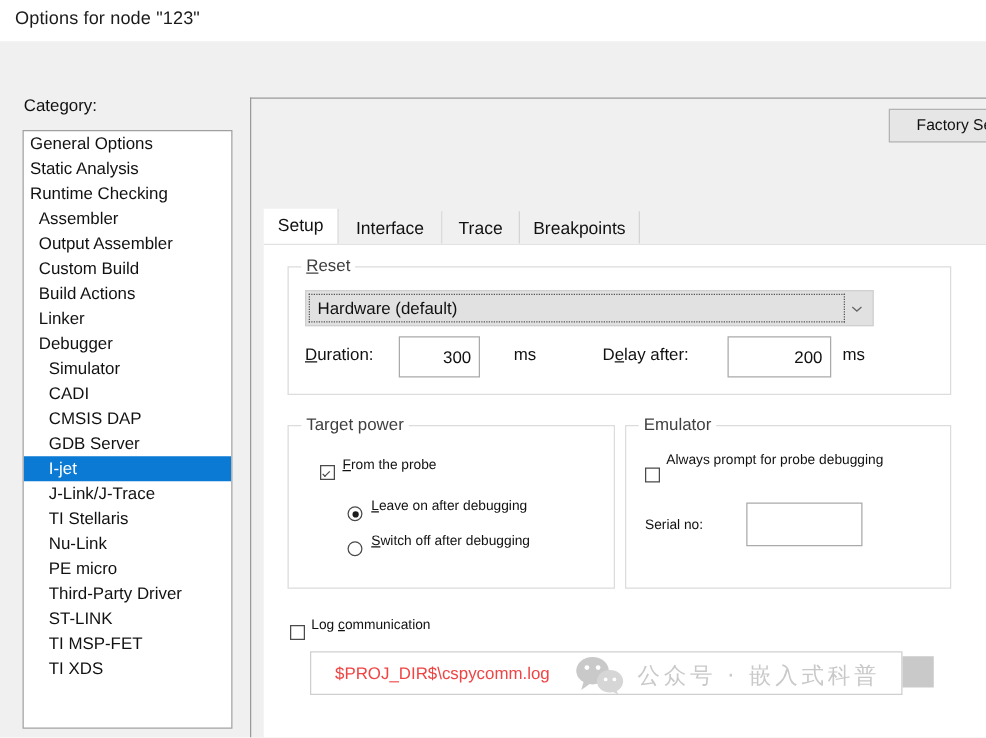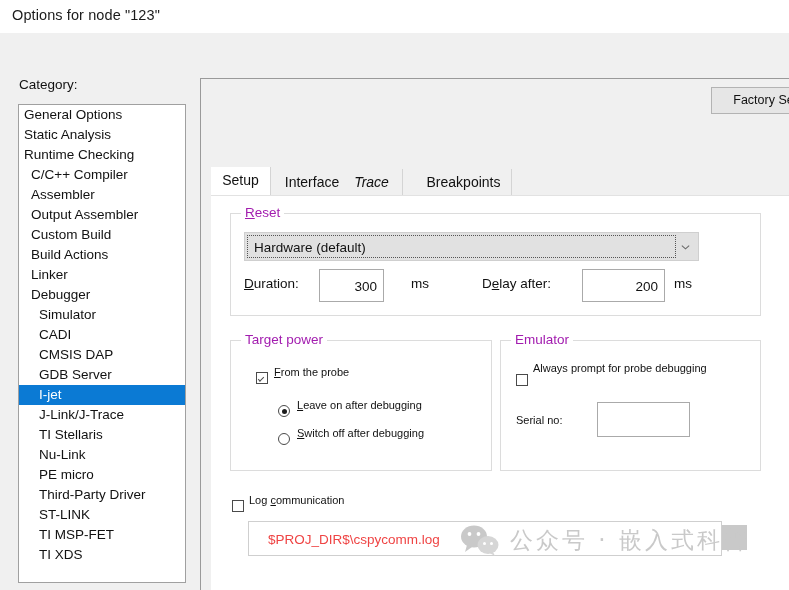--- a/index.html
+++ b/index.html
@@ -146,21 +146,21 @@
     box-sizing: border-box;
     background: transparent;
   }
   .group-title {
     position: absolute;
     top: -9px;
     left: 10px;
     background: #ffffff;
     padding: 0 4px;
     font-size: 13.5px;
-    color: #a21caf;
+    color: #404040;
     white-space: nowrap;
   }
   .group-title .acc {
     text-decoration: underline;
   }
   
   .combo {
     position: absolute;
     background: #e1e1e1;
     border: 1px solid #cfcfcf;
@@ -265,21 +265,21 @@
   .watermark {
     position: absolute;
     left: 460px; top: 524px;
     display: flex;
     align-items: center;
     gap: 10px;
     pointer-events: none;
   }
   .wm-text {
     font-family: "DejaVu Sans", sans-serif;
-    font-size: 23px;
+    font-size: 18px;
     color: #c9c9c9;
     letter-spacing: 3px;
     white-space: nowrap;
   }
   .wm-logo { width: 40px; height: 32px; }
   .browse-btn {
     position: absolute;
     left: 722px; top: 525px;
     width: 25px; height: 25px;
     background: #c9c9c9;
@@ -295,21 +295,20 @@
     <div class="titlebar-text">Options for node "123"</div>
   </div>
 
   <div class="body-area"></div>
 
   <div class="category-label">Category:</div>
   <div class="category-list" id="category-list">
       <div class="cat-item">General Options</div>
       <div class="cat-item">Static Analysis</div>
       <div class="cat-item">Runtime Checking</div>
-      <div class="cat-item indent1">C/C++ Compiler</div>
       <div class="cat-item indent1">Assembler</div>
       <div class="cat-item indent1">Output Assembler</div>
       <div class="cat-item indent1">Custom Build</div>
       <div class="cat-item indent1">Build Actions</div>
       <div class="cat-item indent1">Linker</div>
       <div class="cat-item indent1">Debugger</div>
       <div class="cat-item indent2">Simulator</div>
       <div class="cat-item indent2">CADI</div>
       <div class="cat-item indent2">CMSIS DAP</div>
       <div class="cat-item indent2">GDB Server</div>
@@ -324,21 +323,21 @@
       <div class="cat-item indent2">TI XDS</div>
     </div>
 
   <div class="right-panel"></div>
 
   <div class="factory-btn">Factory Se</div>
 
   <div class="tabstrip" id="tabstrip">
       <div class="tab active" style="left: 0px; width: 60px;">Setup</div>
       <div class="tab" style="left: 60px; width: 83px;">Interface</div>
-      <div class="tab" style="left: 130px; width: 62px; font-style: italic;">Trace</div>
+      <div class="tab" style="left: 143px; width: 62px;">Trace</div>
       <div class="tab" style="left: 205px; width: 96px;">Breakpoints</div>
     </div>
   <div class="tab-pane">
 
     <div class="group" style="left:19px; top:17px; width:531px; height:103px;">
       <div class="group-title"><span class="acc">R</span><span>eset</span></div>
 
       <div class="combo" style="left:13px; top:18px; width:455px; height:29px;">
         <div class="combo-inner">
           <div class="combo-text">Hardware (default)</div>

